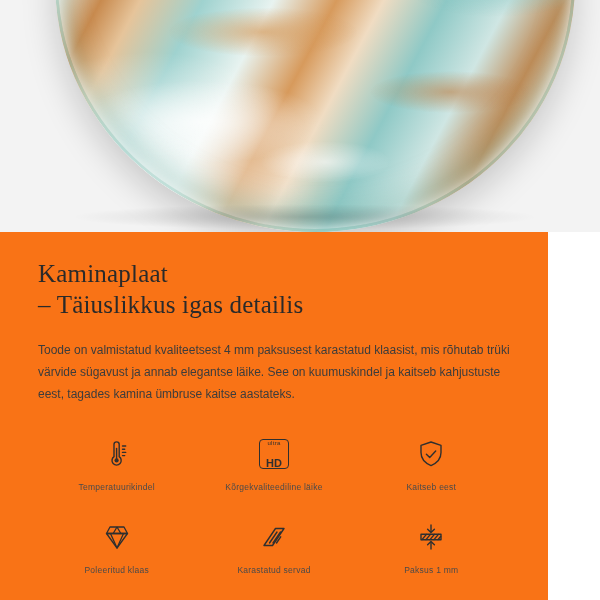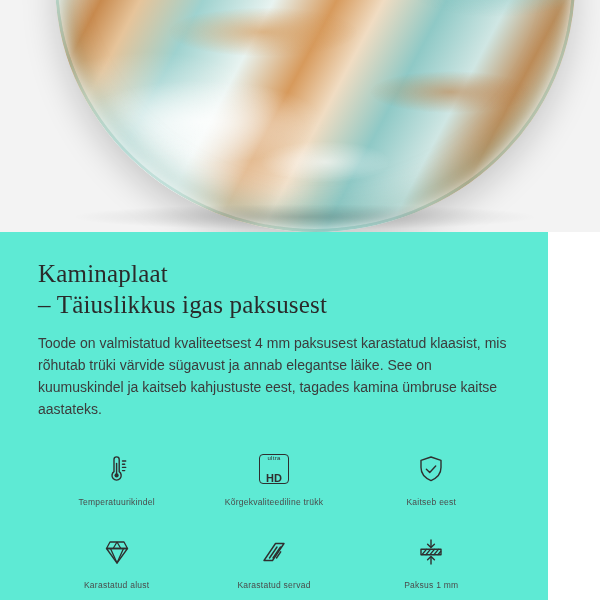--- a/index.html
+++ b/index.html
@@ -7,21 +7,21 @@
     width: 600px;
     height: 600px;
     overflow: hidden;
     font-family: "Liberation Sans", sans-serif;
     background: #ffffff;
   }
   .page {
     position: relative;
     width: 548px;
     height: 600px;
-    background: #5eead4;
+    background: #f97316;
   }
 
   
   .hero {
     position: relative;
     width: 600px;
     height: 232px;
     overflow: hidden;
     background: #f2f2f2;
   }
@@ -97,22 +97,22 @@
   h1.title {
     font-family: "Liberation Serif", serif;
     font-weight: 400;
     font-size: 25px;
     line-height: 31px;
     color: #2a2a2a;
     letter-spacing: 0.2px;
   }
   h1.title .line2 { display: block; }
   p.desc {
-    margin-top: 12px;
-    font-size: 14px;
+    margin-top: 19px;
+    font-size: 12px;
     line-height: 22px;
     color: #3c3c3c;
     max-width: 530px;
   }
 
   
   .features {
     margin-top: 26px;
     display: grid;
     grid-template-columns: repeat(3, 1fr);
@@ -164,21 +164,21 @@
       <div class="veins"></div>
 
       <div class="edge"></div>
     </div>
     <div class="hero-shadow"></div>
   </div>
 
   <div class="content">
     <h1 class="title">
       <span>Kaminaplaat</span>
-      <span class="line2">– Täiuslikkus igas paksusest</span>
+      <span class="line2">– Täiuslikkus igas detailis</span>
     </h1>
 
     <p class="desc">Toode on valmistatud kvaliteetsest 4 mm paksusest karastatud klaasist, mis rõhutab trüki värvide sügavust ja annab elegantse läike. See on kuumuskindel ja kaitseb kahjustuste eest, tagades kamina ümbruse kaitse aastateks.</p>
 
     <div class="features">
 
       <div class="feature">
         <span class="icon">
           <svg width="34" height="34" viewBox="0 0 34 34" fill="none" stroke="#2f2f2f" stroke-width="1.4" stroke-linecap="round">
             <path d="M14 7.5a2.6 2.6 0 0 1 5.2 0v12.2a4.6 4.6 0 1 1-5.2 0V7.5z"></path>
@@ -190,21 +190,21 @@
         <span class="label">Temperatuurikindel</span>
       </div>
 
       <div class="feature">
         <span class="icon">
           <span class="ultrahd">
             <span class="u1">ultra</span>
             <span class="u2">HD</span>
           </span>
         </span>
-        <span class="label">Kõrgekvaliteediline trükk</span>
+        <span class="label">Kõrgekvaliteediline läike</span>
       </div>
 
       <div class="feature">
         <span class="icon">
           <svg width="34" height="34" viewBox="0 0 34 34" fill="none" stroke="#2f2f2f" stroke-width="1.4" stroke-linejoin="round" stroke-linecap="round">
             <path d="M17 5l10 3.4v7.2c0 6.2-4.2 10.6-10 13-5.8-2.4-10-6.8-10-13V8.4L17 5z"></path>
             <path d="M12.4 17.2l3.3 3.3 6-6.4"></path>
           </svg>
         </span>
         <span class="label">Kaitseb eest</span>
@@ -212,21 +212,21 @@
 
       <div class="feature">
         <span class="icon">
           <svg width="34" height="34" viewBox="0 0 34 34" fill="none" stroke="#2f2f2f" stroke-width="1.3" stroke-linejoin="round">
             <path d="M6.5 13.5h21L17 28 6.5 13.5z"></path>
             <path d="M10 7h14l3.5 6.5H6.5L10 7z"></path>
             <path d="M13.2 13.5L17 7m3.8 6.5L17 7"></path>
             <path d="M10.5 13.5L17 28l6.5-14.5"></path>
           </svg>
         </span>
-        <span class="label">Karastatud alust</span>
+        <span class="label">Poleeritud klaas</span>
       </div>
 
       <div class="feature">
         <span class="icon">
           <svg width="34" height="34" viewBox="0 0 34 34" fill="none" stroke="#2f2f2f" stroke-width="1.4" stroke-linecap="round" stroke-linejoin="round">
             <path d="M7 25.5L18.5 8.5h8.5L15.5 25.5H7z"></path>
             <path d="M12.5 23l7.5-11M16 23l7.5-11M19.5 23l4.2-6.2"></path>
           </svg>
         </span>
         <span class="label">Karastatud servad</span>

